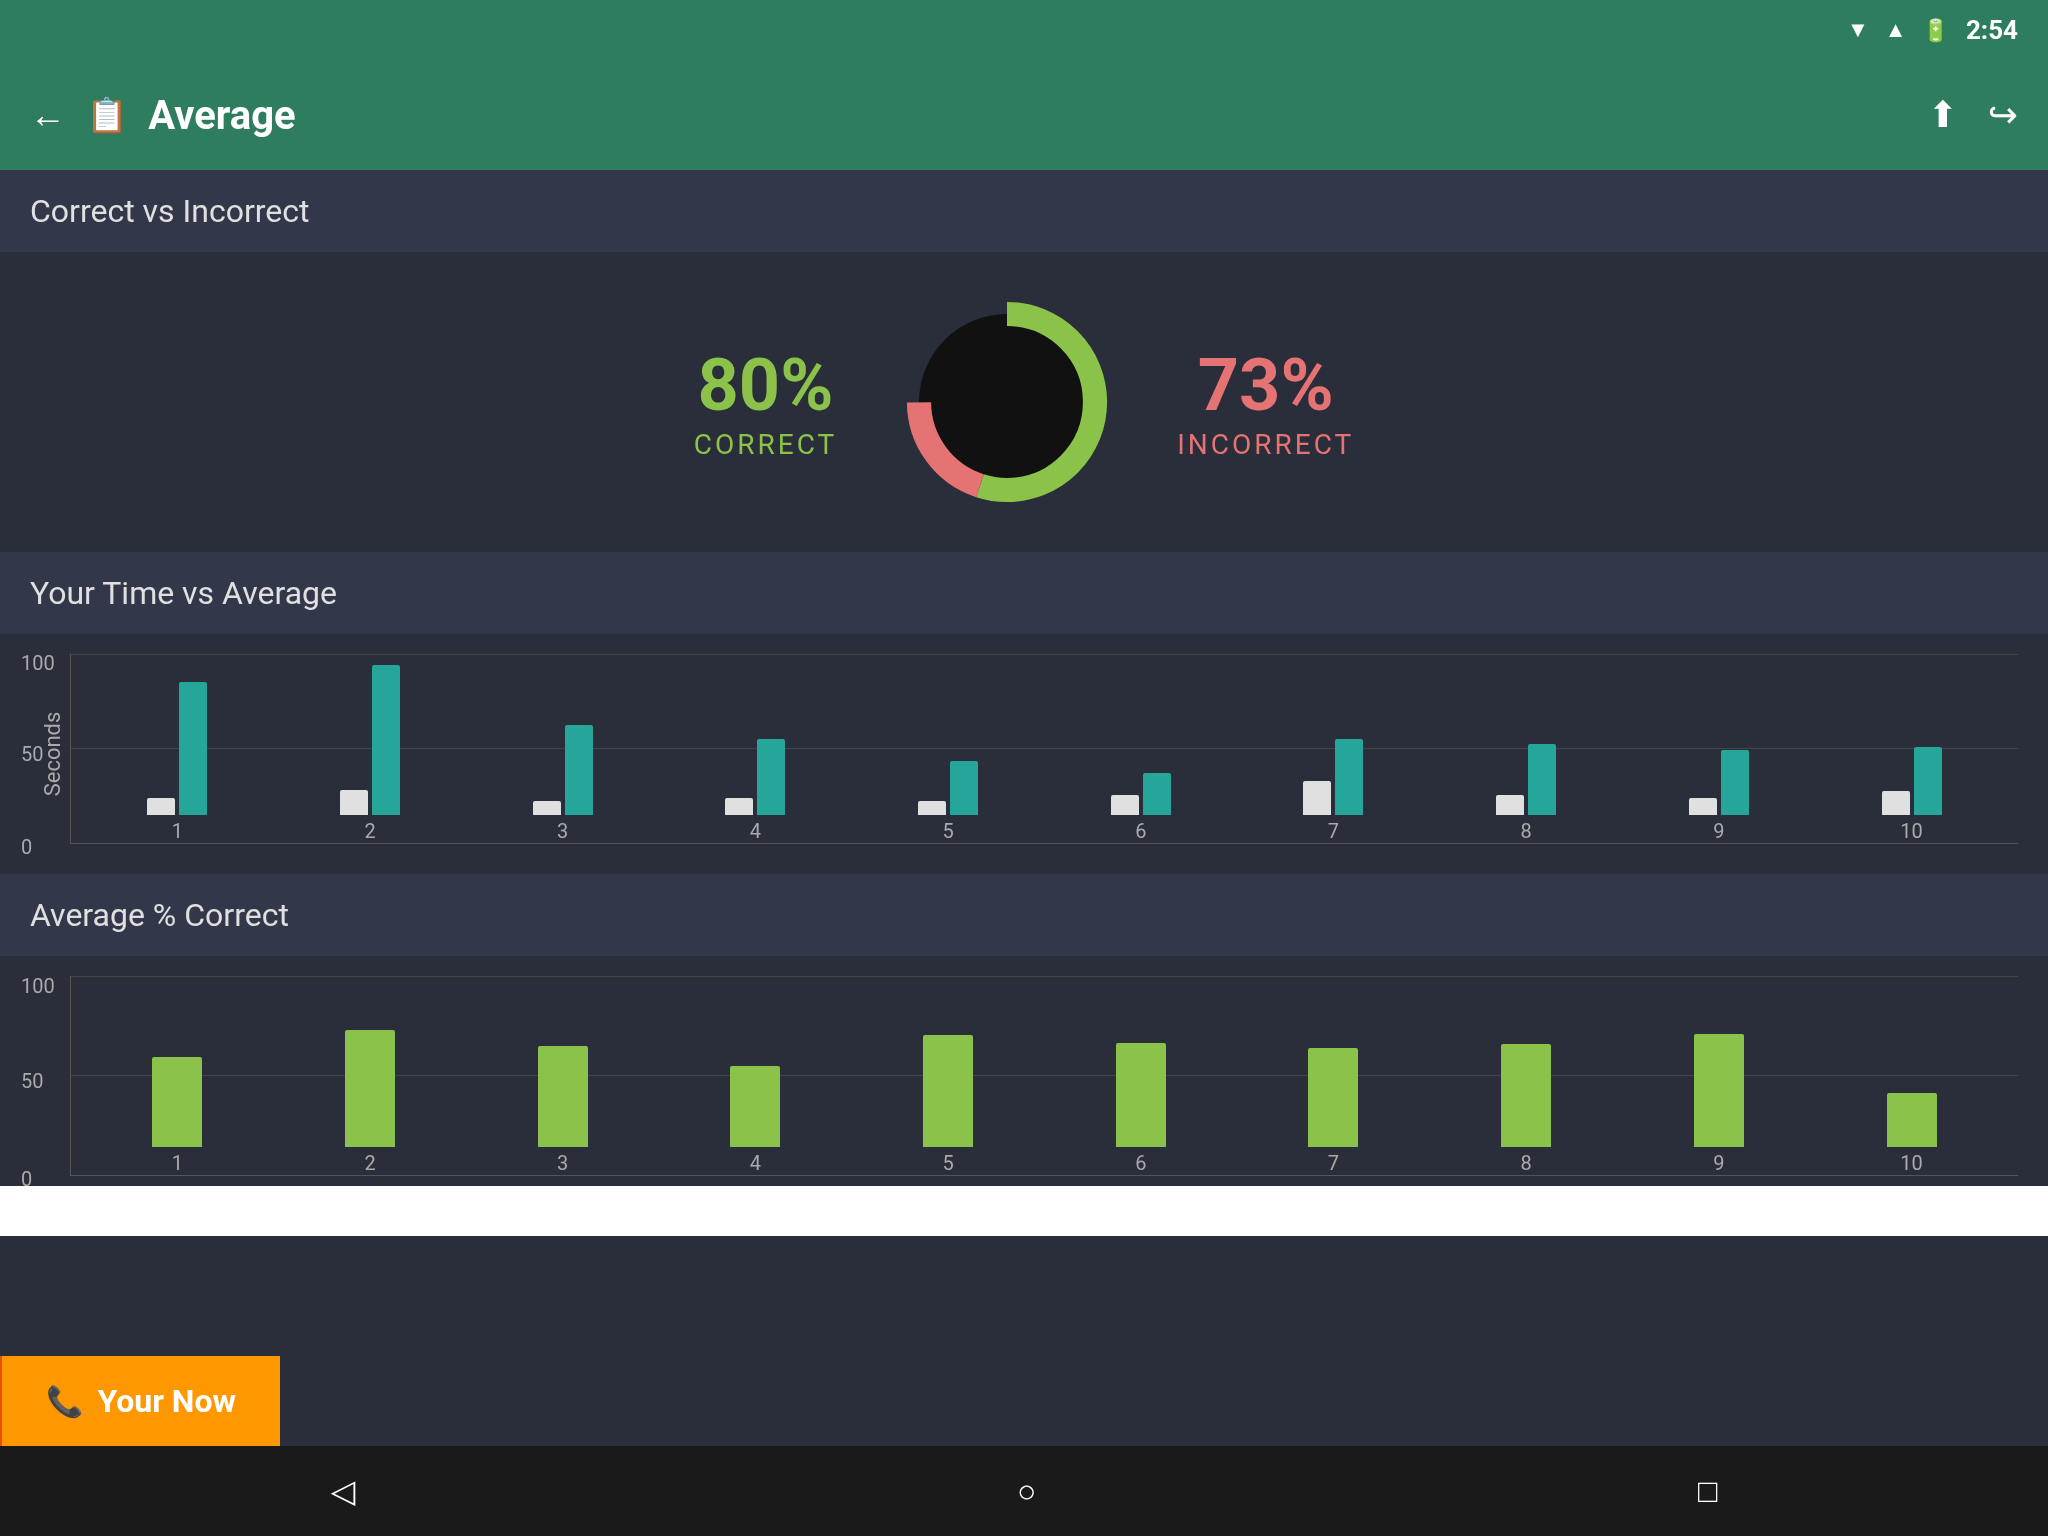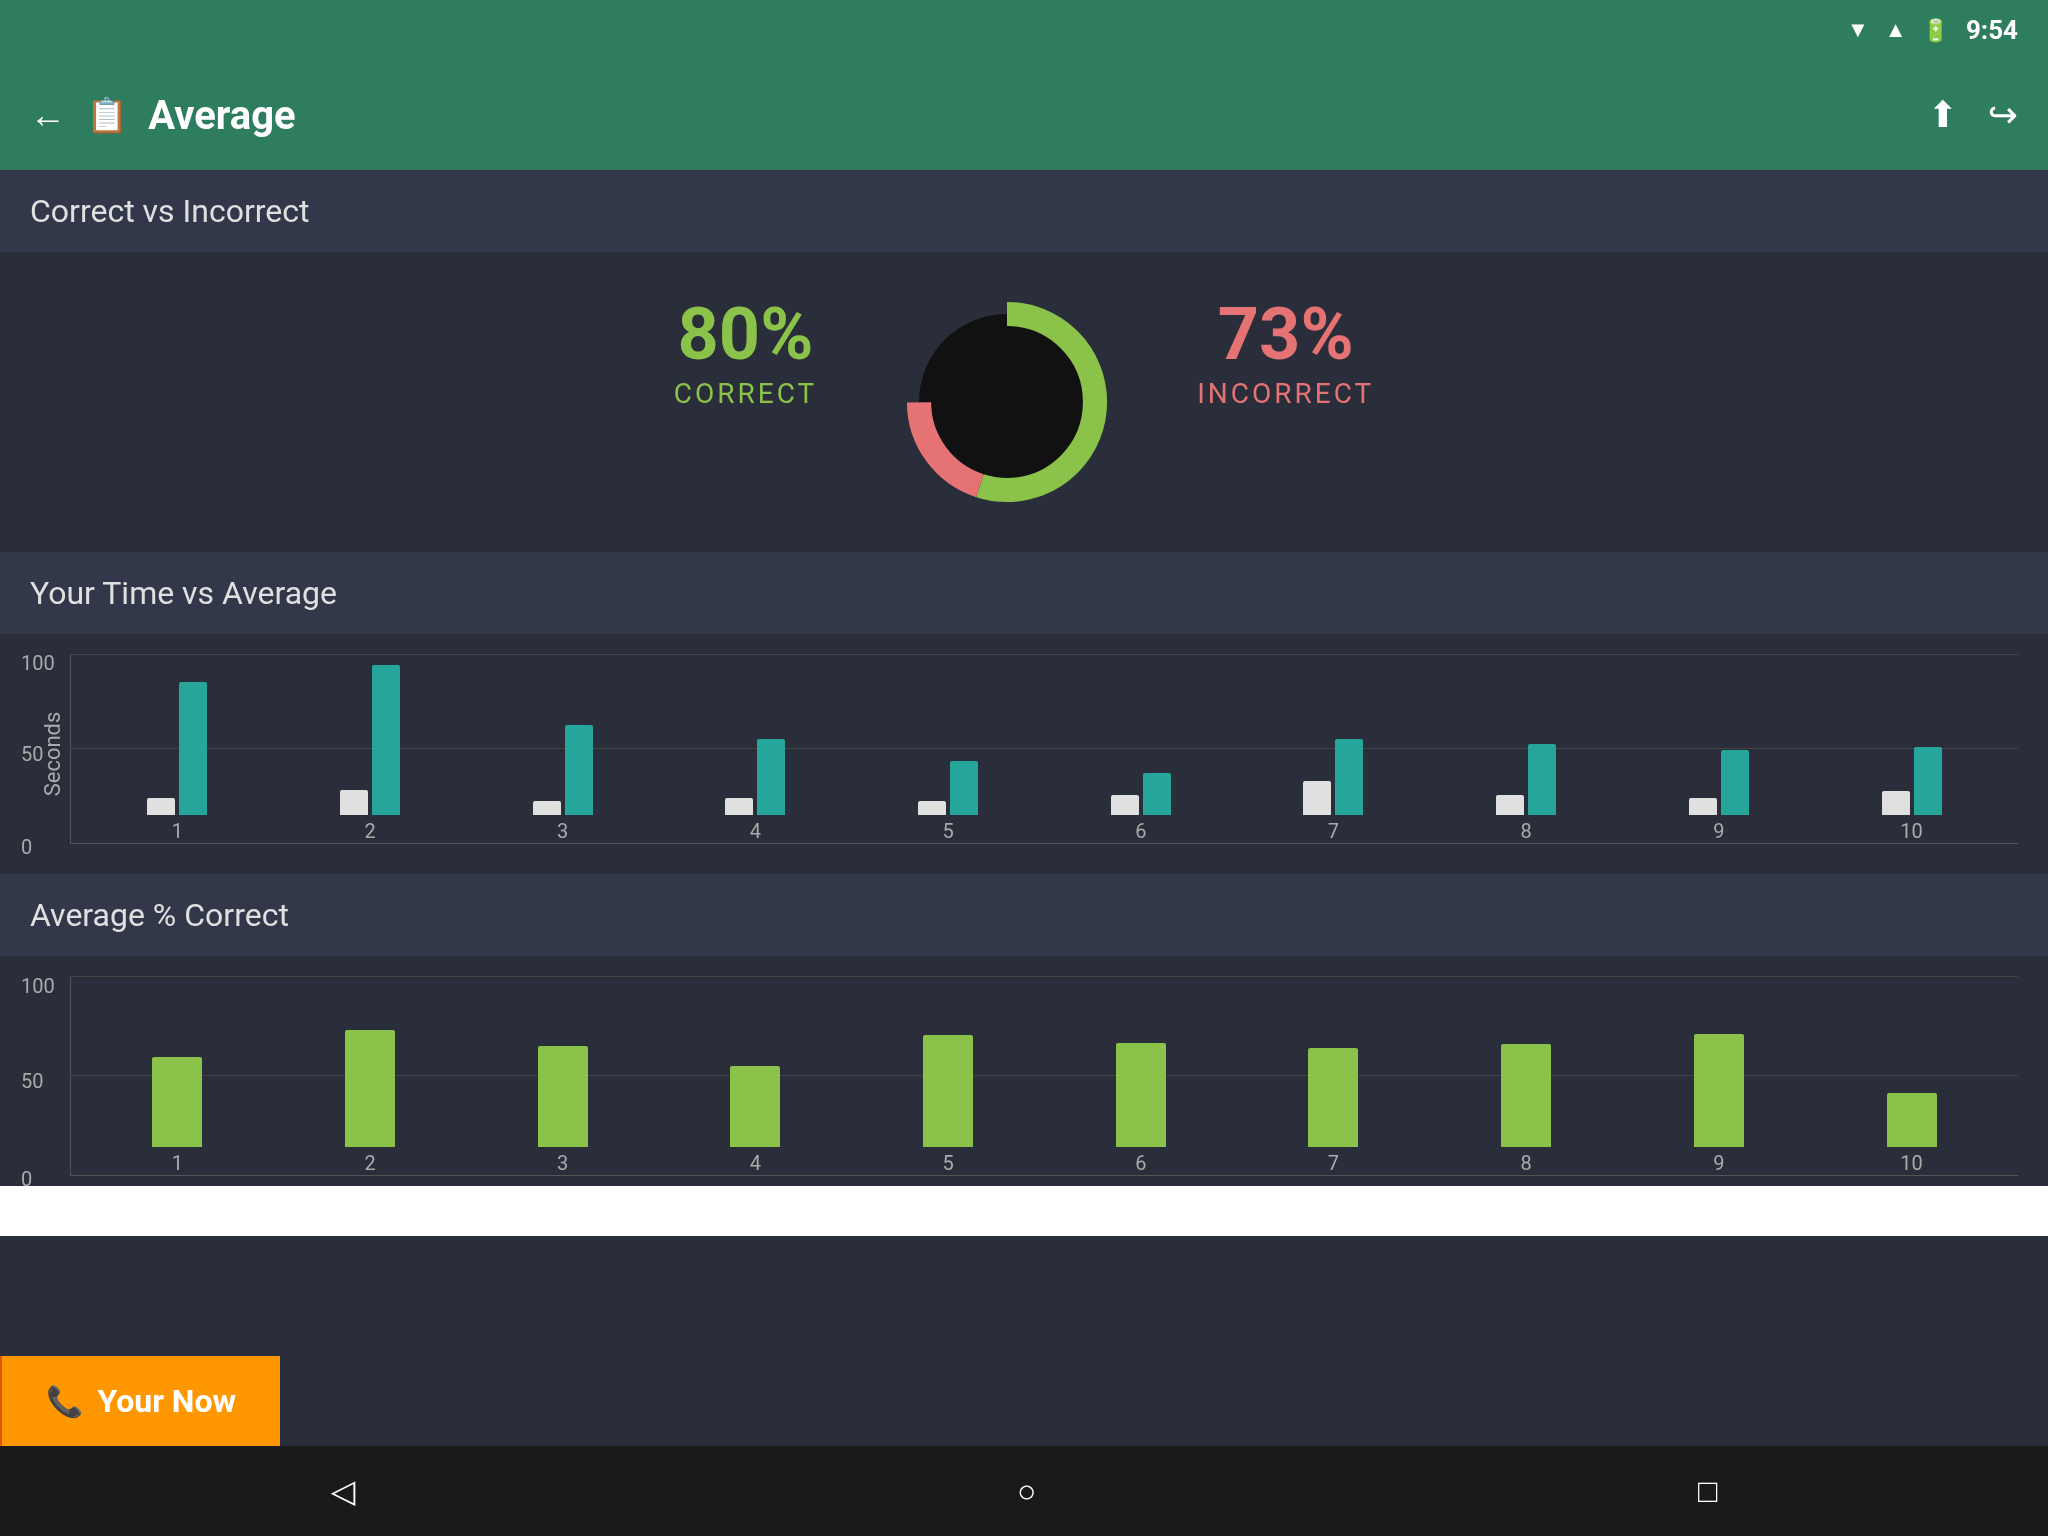--- a/index.html
+++ b/index.html
@@ -57,22 +57,22 @@
     #donut-section {
       width: 100%;
       background: #2a2d3a;
       padding: 40px 0;
       display: flex;
       align-items: center;
       justify-content: center;
     }
     .donut-container {
       display: flex;
-      align-items: flex-start;
-      gap: 80px;
+      align-items: center;
+      gap: 60px;
     }
     .donut-label-left {
       text-align: center;
     }
     .donut-label-left .pct {
       font-size: 72px;
       font-weight: bold;
       color: #8bc34a;
     }
     .donut-label-left .txt {
@@ -262,21 +262,21 @@
       height: 230px;
     }
   </style>
 </head>
 <body>
 
 <div id="status-bar">
   <span class="status-icon">▼</span>
   <span class="status-icon">▲</span>
   <span class="status-icon">🔋</span>
-  <span class="status-time">9:54</span>
+  <span class="status-time">2:54</span>
 </div>
 
 <div id="app-bar">
   <div class="app-bar-left">
     <span class="back-arrow">←</span>
     <span class="app-bar-icon">📋</span>
     <span class="app-bar-title">Average</span>
   </div>
   <div class="app-bar-right">
     <span class="app-bar-action">⬆</span>

